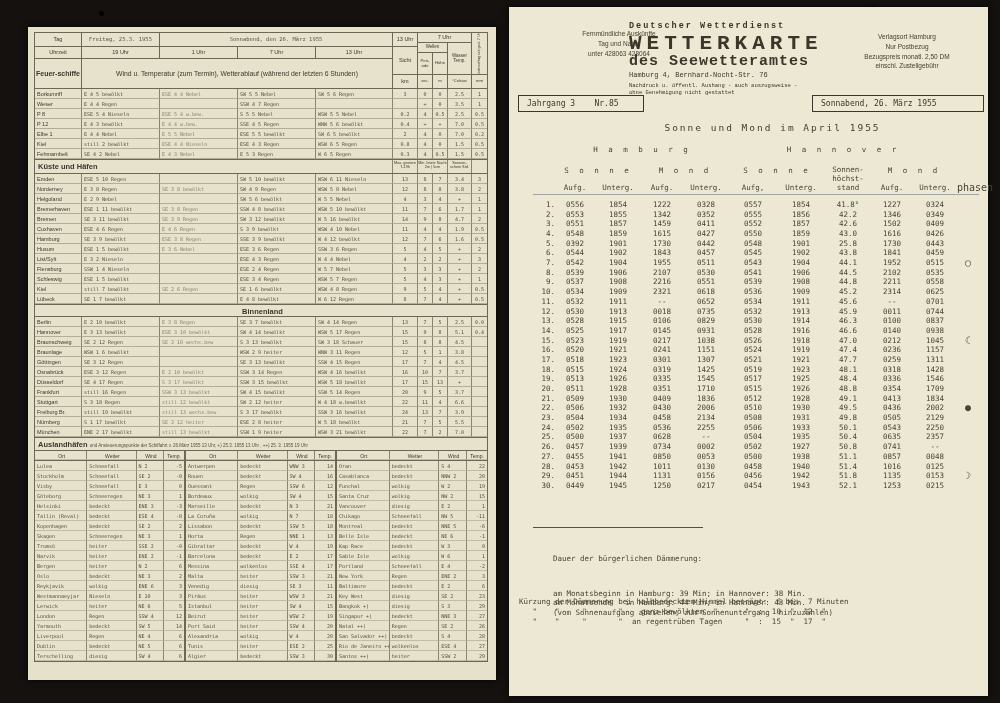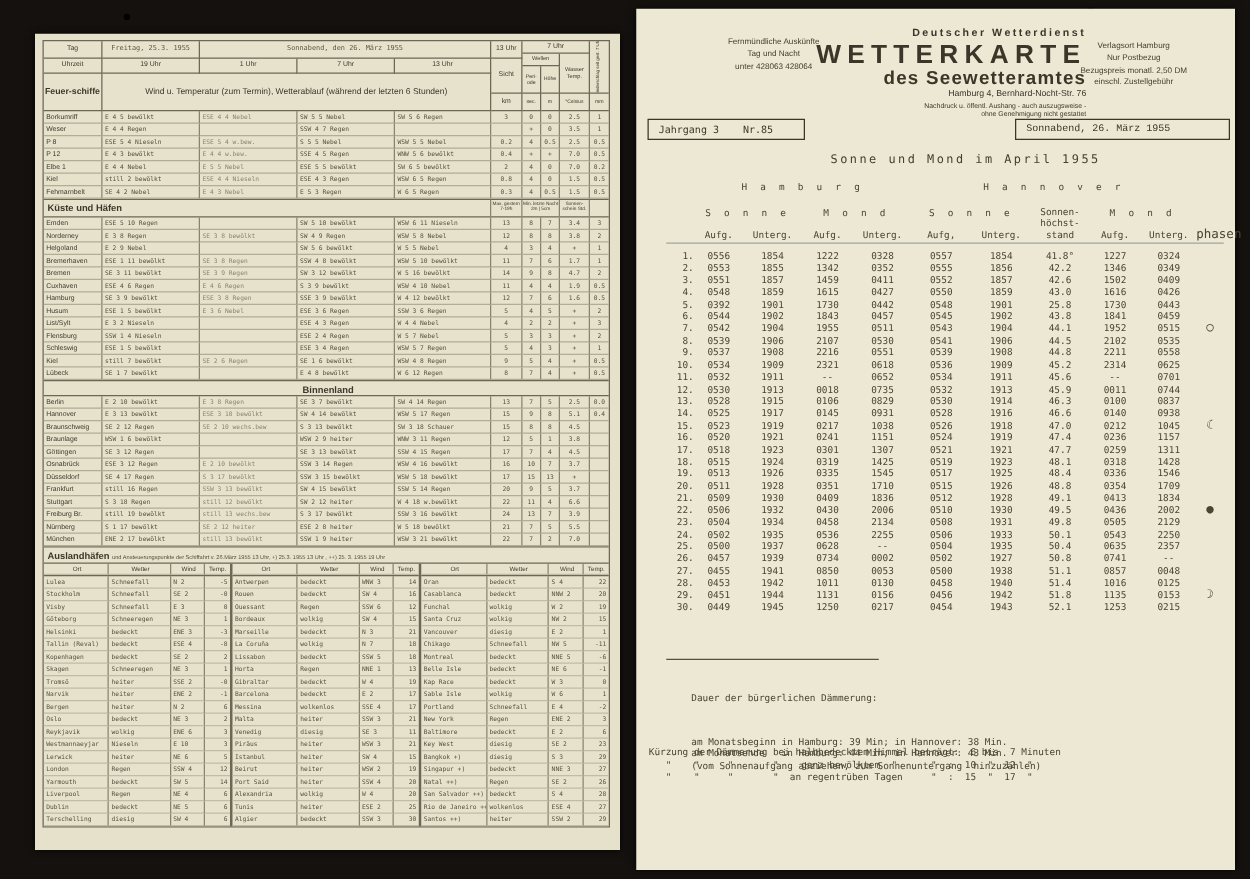--- a/index.html
+++ b/index.html
@@ -55,32 +55,32 @@
   .ahead { border-bottom:1px solid #6e6756; font-family:"Liberation Sans", sans-serif; }
   .ahead .acell { text-align:center; font-size:5px; color:#3c372c; }
   .acell { font-size:5px; white-space:nowrap; overflow:hidden; border-right:1px solid #8a8372;
            border-bottom:1px solid #c2bba5; padding-left:2px; color:#55503f; }
   .a0 { width:53px; } .a1 { width:50px; } .a2 { width:28px; } .a3 { width:20px; border-right:none; text-align:right; padding-right:2px; }
 
   
   .r-abs { position:absolute; }
   .contact { left:30px; top:22px; width:160px; text-align:center;
              font-family:"Liberation Sans", sans-serif; font-size:6.5px; line-height:1.5; color:#46412f; }
-  .masthead { left:120px; top:14px; width:240px; text-align:right; font-family:Liberation Sans, sans-serif; color:#3b362a; }
+  .masthead { left:120px; top:14px; width:240px; text-align:left; font-family:Liberation Mono, monospace; color:#3b362a; }
   .mh-small { font-size:8.5px; font-weight:bold; letter-spacing:2px; }
   .mh-big   { font-size:21px; font-weight:bold; letter-spacing:5px; margin-top:1px; }
   .mh-mid   { font-size:15px; font-weight:bold; letter-spacing:1px; margin-top:-2px; }
   .mh-addr  { font-size:7px; margin-top:1px; }
   .mh-note  { font-size:5.5px; line-height:1.3; margin-top:3px; }
   .publisher { left:318px; top:25px; width:160px; text-align:center;
                font-family:"Liberation Sans", sans-serif; font-size:6.5px; line-height:1.5; color:#46412f; }
   .issuebox { border:1px solid #3b362a; height:17px; line-height:15px; font-size:8px;
               white-space:pre; padding-left:8px; }
   .box-left  { left:9px;  top:88px; width:126px; }
-  .box-right { left:303px; top:88px; width:172px;font-family:Liberation Mono, monospace; }
+  .box-right { left:303px; top:88px; width:172px; }
 
   .sm-title { left:0; top:115px; width:479px; text-align:center; font-size:9.5px; letter-spacing:2px; color:#46412f;padding-left:48px; }
 
   .smgrid { left:24px; top:138px; width:446px; font-size:7.5px; color:#4a4433; }
   .smhrow { display:flex; }
   .smh { text-align:center; letter-spacing:3px; }
   .smcolhead { display:flex; border-bottom:1px solid #a3a3a3; padding-bottom:1px; }
   .smc { flex:none; text-align:center; white-space:nowrap; overflow:visible; }
   .smc0 { width:22px; text-align:right; } .smc1 { width:40px; } .smc2 { width:46px; }
   .smc3 { width:42px; } .smc4 { width:46px; } .smc5 { width:48px; } .smc6 { width:48px; }

